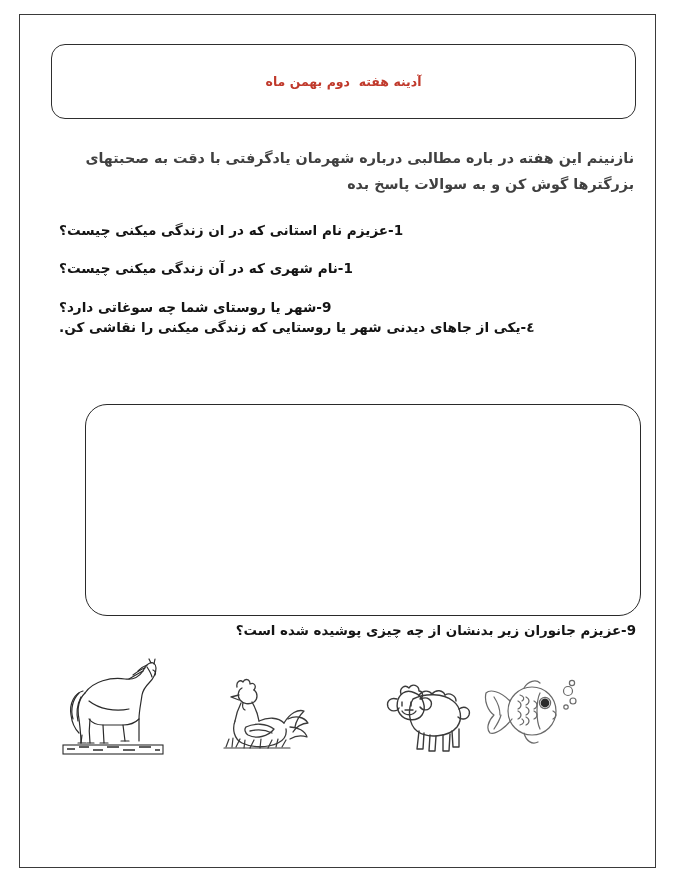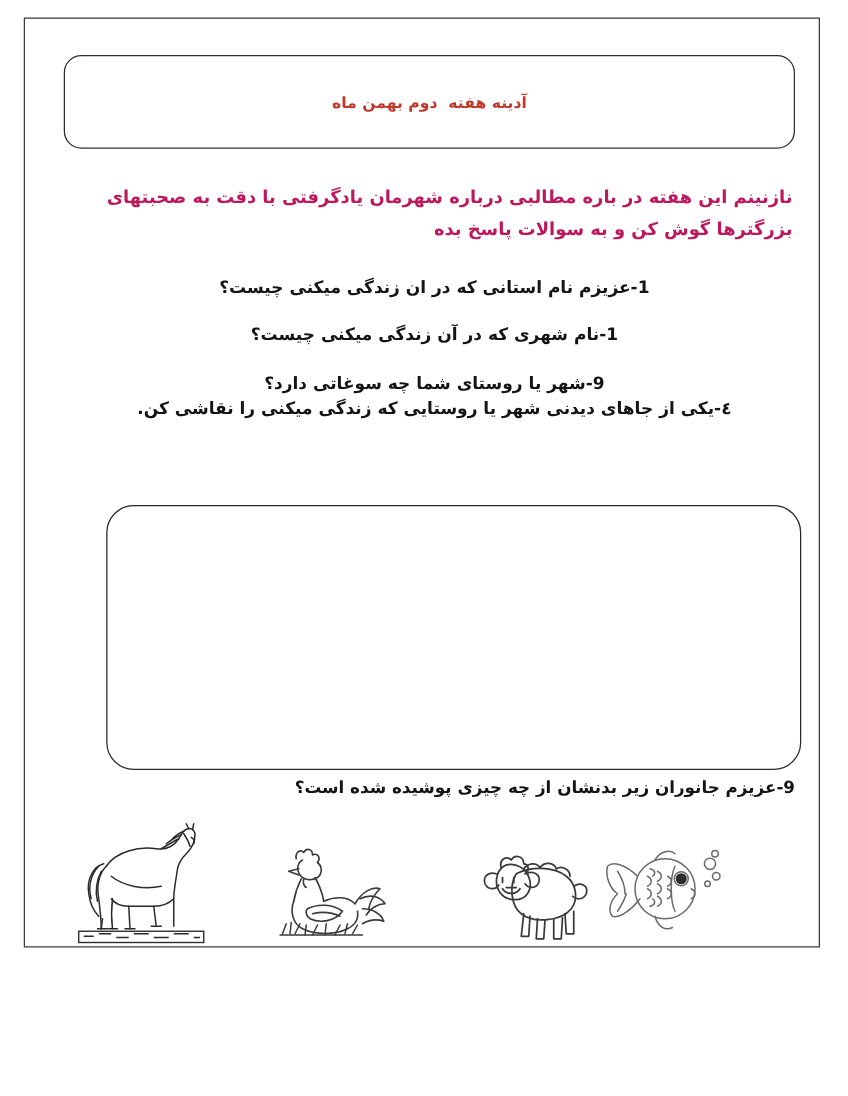--- a/index.html
+++ b/index.html
@@ -14,21 +14,21 @@
     font-family: "DejaVu Sans", "Liberation Sans", sans-serif;
     overflow: hidden;
   }
 
   
   .page-sheet {
     position: absolute;
     left: 19px;
     top: 14px;
     width: 637px;
-    height: 744px;
+    height: 854px;
     border: 1px solid #3a3a3a;
     box-sizing: border-box;
     background: #ffffff;
   }
 
   
   .header-box {
     position: absolute;
     left: 31px;
     top: 29px;
@@ -65,30 +65,30 @@
     color: #111111;
   }
 
   .intro {
     font-size: 14.3px;
     font-weight: bold;
     line-height: 1.85;
     text-align: right;
     margin: 0 0 6px 0;
     padding: 0 2px 0 0;
-    color: #be185d;
+    color: #404040;
   }
 
   .question {
     font-size: 13.6px;
     font-weight: bold;
     line-height: 1.5;
     margin: 0;
     padding: 0 0 0 8px;
-    text-align: center;
+    text-align: left;
     color: #141414;
     white-space: nowrap;
   }
   .q1 { margin-top: 22px; }
   .q2 { margin-top: 18px; }
   .q3 { margin-top: 18px; }
   .q4 { margin-top: 0; }
 
   
   .draw-box {

